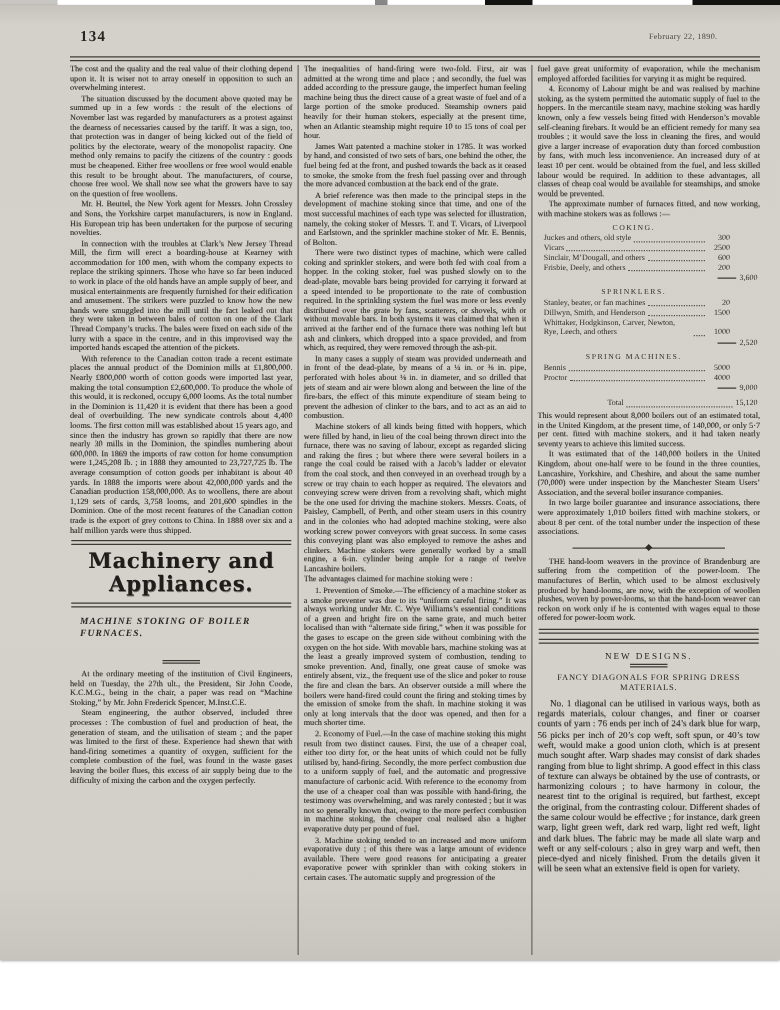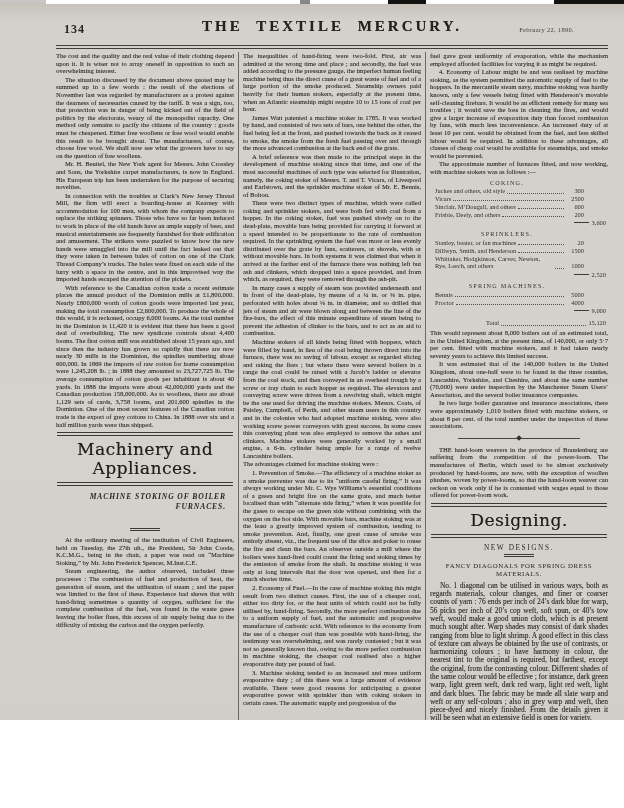--- a/index.html
+++ b/index.html
@@ -1,16 +1,16 @@
 <!DOCTYPE html>
 <html><head>
 <meta charset="utf-8">
 <style>
   html,body{margin:0;padding:0;background:#ffffff;}
-  .stage{position:relative;width:624px;height:720px;background:#ffffff;overflow:hidden;
+  .stage{position:relative;width:624px;height:808px;background:#ffffff;overflow:hidden;
          font-family:"Liberation Serif","DejaVu Serif",serif;color:#2f2d2a;}
   .paper{position:absolute;left:0;top:4px;width:624px;height:764px;
          background:linear-gradient(180deg,#c6c3bd 0px,#d4d1cb 16px,#d5d2cc 60%,#d2cfc9 92%,#c7c4be 100%);
          box-shadow:0 1px 2px rgba(0,0,0,.35);}
   
   .artifact{position:absolute;background:#121210;}
   .art-1{top:0;left:388px;width:38px;height:7px;}
   .art-2{top:0;left:554px;width:70px;height:13px;border-radius:0 0 0 4px;}
   .art-3{top:0;left:0;width:46px;height:11px;background:#9a978f;opacity:.55;}
   .art-4{top:0;left:300px;width:10px;height:4px;opacity:.5;}
@@ -27,24 +27,24 @@
   .cols{position:absolute;top:48px;left:56px;width:552px;height:712px;display:flex;}
   .col{flex:1 1 0;overflow:hidden;height:100%;}
   .vrule{width:1px;background:#6b6964;margin:0 4px;}
 
   .body{margin:0 0 1px 0;font-size:6.5px;line-height:7.6px;text-align:justify;
         text-indent:9px;letter-spacing:.02px;color:#2f2d2a;
         text-shadow:.2px .2px .25px rgba(47,45,42,.45);}
   .noindent{text-indent:0;}
 
   .dbl-rule{height:2px;border-top:1px solid #3c3a36;border-bottom:1px solid #3c3a36;margin:4px 1px;}
-  .blackletter{margin:3px 0 2px;text-align:center;font-family:"DejaVu Serif",serif;font-weight:normal;
+  .blackletter{margin:3px 0 2px;text-align:center;font-family:"DejaVu Serif",serif;font-weight:bold;
                font-size:17px;line-height:19px;letter-spacing:.5px;color:#1f1d1a;
                text-shadow:.4px .4px .4px rgba(31,29,26,.5);}
-  .article-title{margin:6px 8px 17px;text-align:right;font-style:italic;font-weight:bold;
+  .article-title{margin:6px 8px 17px;text-align:left;font-style:italic;font-weight:bold;
                  font-size:7.6px;line-height:9.5px;letter-spacing:.9px;color:#2a2825;}
   .short-rule{width:30px;margin:2px auto 5px;height:1px;
               border-top:1px solid #3c3a36;border-bottom:1px solid #3c3a36;}
   .subhead-italic{margin:5px 0 1px;text-align:center;font-size:7.3px;
                   letter-spacing:1.6px;font-weight:normal;color:#2a2825;}
   .fancy-title{margin:4px 6px 3px;text-align:center;font-size:6.8px;line-height:8.4px;
                letter-spacing:.6px;font-weight:normal;color:#2a2825;}
 
   .stat-table{margin:2px 0 2px;font-size:6.4px;line-height:7.8px;padding-right:24px;}
   .tgroup-header{text-align:center;letter-spacing:1.2px;font-size:6.2px;margin:3px 0 1px;color:#34322e;}
@@ -69,21 +69,20 @@
 <div class="stage">
   <div class="artifact art-3"></div>
   <div class="artifact art-4"></div>
   <div class="artifact art-1"></div>
   <div class="artifact art-2"></div>
 
   <div class="paper">
 
     <div class="header">
       <span class="pagenum">134</span>
-      <span class="journal-title">THE TEXTILE MERCURY.</span>
       <span class="issue-date">February 22, 1890.</span>
     </div>
     <div class="headrule"></div>
 
     <div class="cols">
 
       <div class="col">
         <p class="body noindent">The cost and the quality and the real value of their clothing depend upon it. It is wiser not to array oneself in opposition to such an overwhelming interest.</p>
         <p class="body">The situation discussed by the document above quoted may be summed up in a few words : the result of the elections of November last was regarded by manufacturers as a protest against the dearness of necessaries caused by the tariff. It was a sign, too, that protection was in danger of being kicked out of the field of politics by the electorate, weary of the monopolist rapacity. One method only remains to pacify the citizens of the country : goods must be cheapened. Either free woollens or free wool would enable this result to be brought about. The manufacturers, of course, choose free wool. We shall now see what the growers have to say on the question of free woollens.</p>
         <p class="body">Mr. H. Beuttel, the New York agent for Messrs. John Crossley and Sons, the Yorkshire carpet manufacturers, is now in England. His European trip has been undertaken for the purpose of securing novelties.</p>
@@ -196,21 +195,20 @@
 
         <p class="body noindent">This would represent about 8,000 boilers out of an estimated total, in the United Kingdom, at the present time, of 140,000, or only 5·7 per cent. fitted with machine stokers, and it had taken nearly seventy years to achieve this limited success.</p>
         <p class="body">It was estimated that of the 140,000 boilers in the United Kingdom, about one-half were to be found in the three counties, Lancashire, Yorkshire, and Cheshire, and about the same number (70,000) were under inspection by the Manchester Steam Users’ Association, and the several boiler insurance companies.</p>
         <p class="body">In two large boiler guarantee and insurance associations, there were approximately 1,010 boilers fitted with machine stokers, or about 8 per cent. of the total number under the inspection of these associations.</p>
 
         <div class="diamond-rule"></div>
 
         <p class="body">THE hand-loom weavers in the province of Brandenburg are suffering from the competition of the power-loom. The manufactures of Berlin, which used to be almost exclusively produced by hand-looms, are now, with the exception of woollen plushes, woven by power-looms, so that the hand-loom weaver can reckon on work only if he is contented with wages equal to those offered for power-loom work.</p>
 
         <div class="dbl-rule"></div>
-        <h2 class="blackletter">Designing.</h2>
         <div class="dbl-rule"></div>
 
         <h4 class="subhead-italic">NEW DESIGNS.</h4>
         <div class="short-rule"></div>
 
         <h5 class="fancy-title">FANCY DIAGONALS FOR SPRING DRESS MATERIALS.</h5>
 
         <p class="body designing">No. 1 diagonal can be utilised in various ways, both as regards materials, colour changes, and finer or coarser counts of yarn : 76 ends per inch of 24’s dark blue for warp, 56 picks per inch of 20’s cop weft, soft spun, or 40’s tow weft, would make a good union cloth, which is at present much sought after. Warp shades may consist of dark shades ranging from blue to light shrimp. A good effect in this class of texture can always be obtained by the use of contrasts, or harmonizing colours ; to have harmony in colour, the nearest tint to the original is required, but farthest, except the original, from the contrasting colour. Different shades of the same colour would be effective ; for instance, dark green warp, light green weft, dark red warp, light red weft, light and dark blues. The fabric may be made all slate warp and weft or any self-colours ; also in grey warp and weft, then piece-dyed and nicely finished. From the details given it will be seen what an extensive field is open for variety.</p>
       </div>
 

